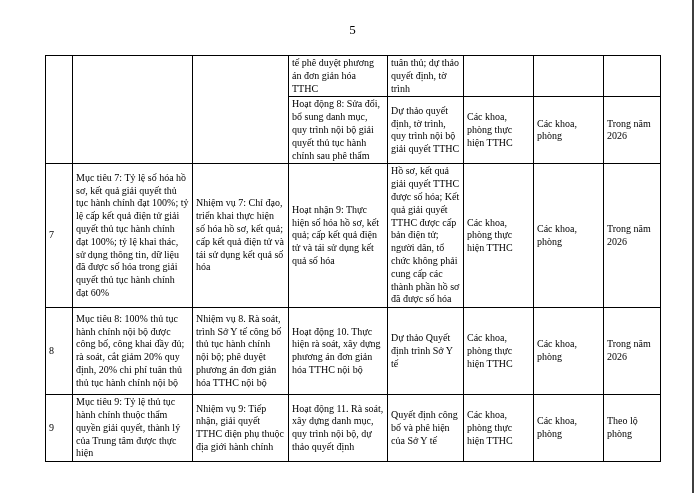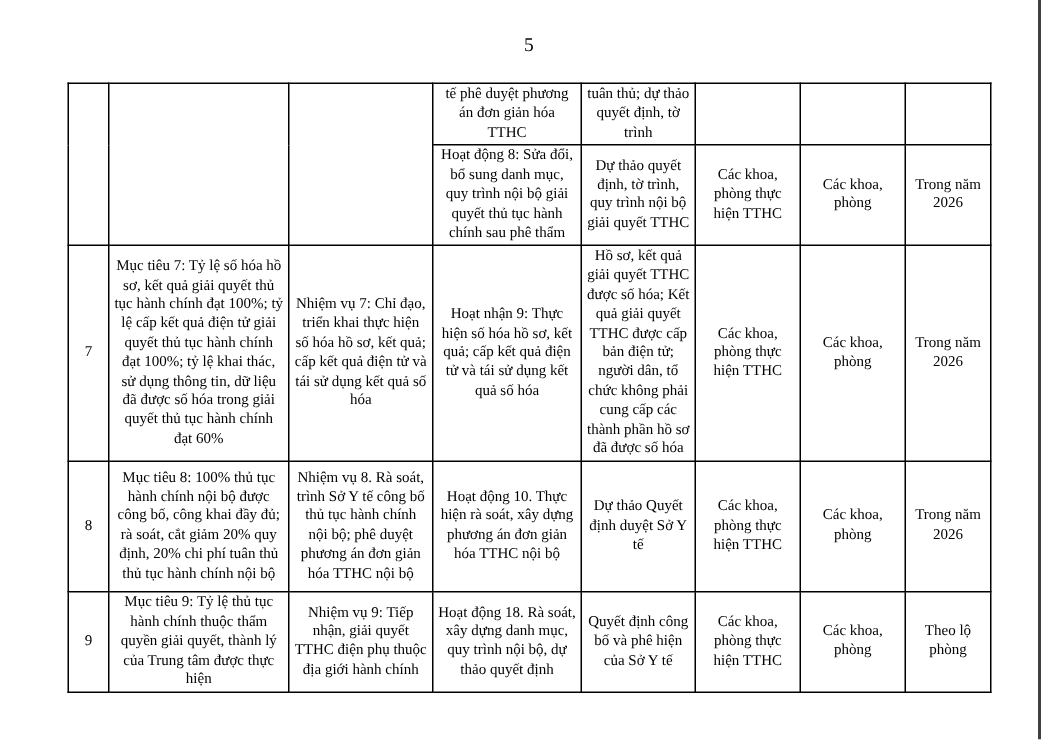--- a/index.html
+++ b/index.html
@@ -30,21 +30,20 @@
   table.doc-table {
     position: absolute;
     left: 45px;
     top: 55px;
     width: 616px;
     border-collapse: collapse;
     table-layout: fixed;
   }
   table.doc-table td {
     border: 1px solid #000000;
-    text-align: center;
     vertical-align: middle;
     font-size: 10px;
     line-height: 1.28;
     padding: 1px 3px;
     overflow: hidden;
     word-wrap: break-word;
     margin-left: 24px;
   }
   
   col.c1 { width: 27px; }
@@ -117,31 +116,31 @@
         <td>Các khoa, phòng thực hiện TTHC</td>
         <td>Các khoa, phòng</td>
         <td>Trong năm 2026</td>
       </tr>
 
       <tr class="r8">
         <td>8</td>
         <td>Mục tiêu 8: 100% thủ tục hành chính nội bộ được công bố, công khai đầy đủ; rà soát, cắt giảm 20% quy định, 20% chi phí tuân thủ thủ tục hành chính nội bộ</td>
         <td>Nhiệm vụ 8. Rà soát, trình Sở Y tế công bố thủ tục hành chính nội bộ; phê duyệt phương án đơn giản hóa TTHC nội bộ</td>
         <td>Hoạt động 10. Thực hiện rà soát, xây dựng phương án đơn giản hóa TTHC nội bộ</td>
-        <td>Dự thảo Quyết định duyệt Sở Y tế</td>
+        <td>Dự thảo Quyết định trình Sở Y tế</td>
         <td>Các khoa, phòng thực hiện TTHC</td>
         <td>Các khoa, phòng</td>
         <td>Trong năm 2026</td>
       </tr>
 
       <tr class="r9">
         <td>9</td>
         <td>Mục tiêu 9: Tỷ lệ thủ tục hành chính thuộc thẩm quyền giải quyết, thành lý của Trung tâm được thực hiện</td>
         <td>Nhiệm vụ 9: Tiếp nhận, giải quyết TTHC điện phụ thuộc địa giới hành chính</td>
-        <td>Hoạt động 18. Rà soát, xây dựng danh mục, quy trình nội bộ, dự thảo quyết định</td>
+        <td>Hoạt động 11. Rà soát, xây dựng danh mục, quy trình nội bộ, dự thảo quyết định</td>
         <td>Quyết định công bố và phê hiện của Sở Y tế</td>
         <td>Các khoa, phòng thực hiện TTHC</td>
         <td>Các khoa, phòng</td>
         <td>Theo lộ phòng</td>
       </tr>
     </tbody>
   </table>
 
   <div class="page-edge"></div>
 </div>

